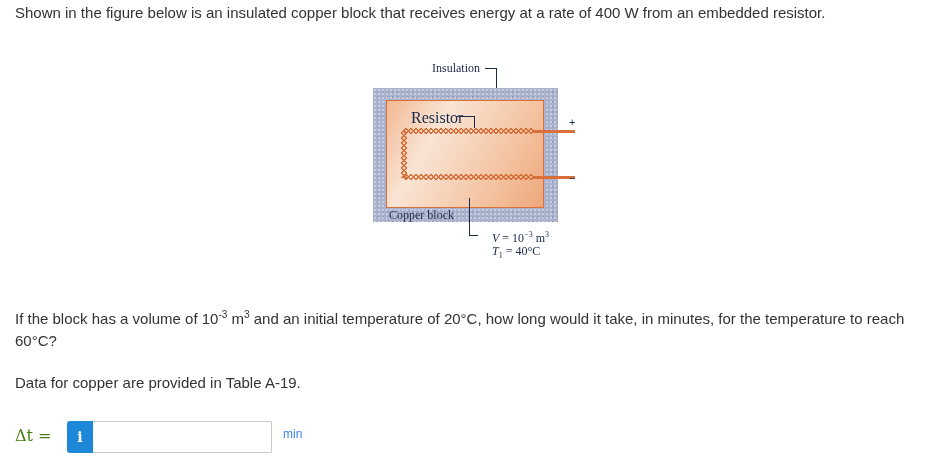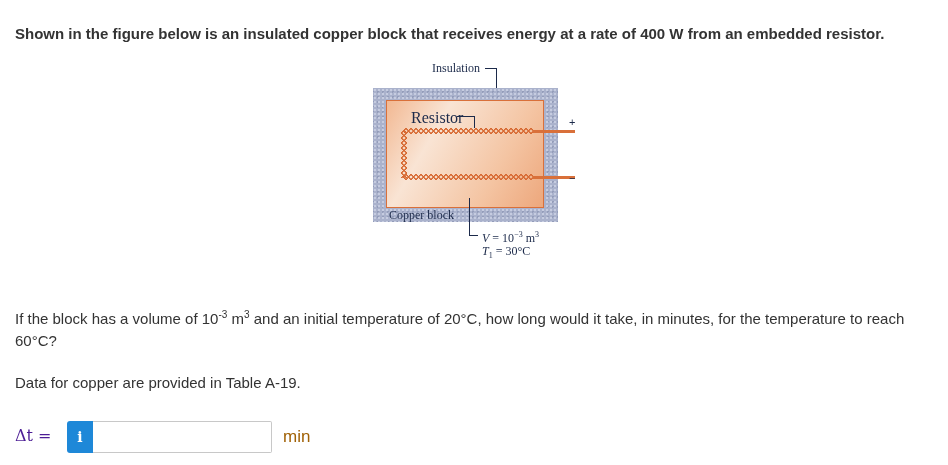--- a/index.html
+++ b/index.html
@@ -1,19 +1,19 @@
 <!DOCTYPE html>
 <html><head>
 <meta charset="utf-8">
 <style>
   html, body { margin:0; padding:0; background:#ffffff; }
   body { width:948px; height:465px; position:relative; overflow:hidden;
          font-family:"Liberation Sans", sans-serif; color:#333333; }
   .p { position:absolute; left:15px; font-size:15px; line-height:22px; margin:0; color:#333; }
-  #intro { top:23px;font-weight:bold; }
+  #intro { top:2px; }
   #question { top:308px; width:920px; line-height:22px; }
   #question sup { font-size:10px; line-height:0; }
   #datanote { top:372px;text-align:right; }
 
   
   #figure { position:absolute; left:360px; top:50px; width:280px; height:215px; }
   .serif { font-family:"Liberation Serif", serif; color:#1c2a4a; }
   #insulation { position:absolute; left:13px; top:38px; width:185px; height:134px;
     background:#aab2cc;
     background-image:
@@ -35,33 +35,33 @@
   .lead { position:absolute; height:3px; background:#d9703a; }
   #lead-top { left:173px; top:80px; width:42px; }
   #lead-bot { left:173px; top:126px; width:42px; }
   .polarity { position:absolute; font-size:11px; color:#1c2a4a; font-family:"Liberation Sans", sans-serif; }
   #plus { left:209px; top:66px; }
   #minus { left:209px; top:122px; }
   .callout-line { position:absolute; background:#1c2a4a; }
   #lbl-insulation { position:absolute; left:72px; top:11px; font-size:12px;text-align:right; }
   #lbl-resistor { position:absolute; left:51px; top:59px; font-size:16px; }
   #lbl-copper { position:absolute; left:29px; top:158px; font-size:12px; }
-  #lbl-vol { position:absolute; left:122px; top:178px; font-size:12px; line-height:13px; }
+  #lbl-vol { position:absolute; left:132px; top:178px; font-size:12px; line-height:13px; }
   #lbl-vol sup { font-size:8px; }
   #lbl-vol sub { font-size:8px; }
 
   
-  #delta-label { position:absolute; left:15px; top:426px; font-size:16px; font-family:"DejaVu Serif", serif; color:#4c1d95; }
+  #delta-label { position:absolute; left:15px; top:426px; font-size:16px; font-family:"DejaVu Serif", serif; color:#4d7c0f; }
   #info-btn { position:absolute; left:67px; top:421px; width:26px; height:32px; background:#1e88d8;
     border-radius:3px 0 0 3px; color:#fff; font-weight:bold; font-family:"DejaVu Serif", serif;
     font-size:14px; text-align:center; line-height:32px; cursor:pointer; }
   #answer-input { position:absolute; left:93px; top:421px; width:179px; height:32px; box-sizing:border-box;
     border:1px solid #c8c8c8; border-left:none; border-radius:0 2px 2px 0; outline:none; padding:0 6px;
     font-size:14px; font-family:"Liberation Sans", sans-serif; }
-  #unit { position:absolute; left:283px; top:427px; font-size:17px; color:#a16207; }
+  #unit { position:absolute; left:283px; top:427px; font-size:12px; color:#3b82f6; }
 </style>
 </head>
 <body>
 
 <p class="p" id="intro">Shown in the figure below is an insulated copper block that receives energy at a rate of 400 W from an embedded resistor.</p>
 
 <div id="figure">
   <span id="lbl-insulation" class="serif">Insulation</span>
   <div class="callout-line" style="left:125px;top:18px;width:12px;height:1px;"></div>
   <div class="callout-line" style="left:136px;top:18px;width:1px;height:24px;"></div>
@@ -80,21 +80,21 @@
   <div class="lead" id="lead-bot"></div>
   <span class="polarity" id="plus">+</span>
   <span class="polarity" id="minus">−</span>
 
   <span id="lbl-copper" class="serif">Copper block</span>
   <div class="callout-line" style="left:109px;top:148px;width:1px;height:37px;"></div>
   <div class="callout-line" style="left:109px;top:185px;width:9px;height:1px;"></div>
 
   <div id="lbl-vol" class="serif">
     <div><i>V</i> = 10<sup>−3</sup><span> m</span><sup>3</sup></div>
-    <div><i>T</i><sub>1</sub><span> = 30°C</span></div>
+    <div><i>T</i><sub>1</sub><span> = 40°C</span></div>
   </div>
 </div>
 
 <p class="p" id="question"><span>If the block has a volume of 10</span><sup>-3</sup><span> m</span><sup>3</sup><span> and an initial temperature of 20°C, how long would it take, in minutes, for the temperature to reach 60°C?</span></p>
 
 <p class="p" id="datanote">Data for copper are provided in Table A-19.</p>
 
 <span id="delta-label">Δt =</span>
 <div id="info-btn">i</div>
 <input id="answer-input" type="text" placeholder="" style="">

